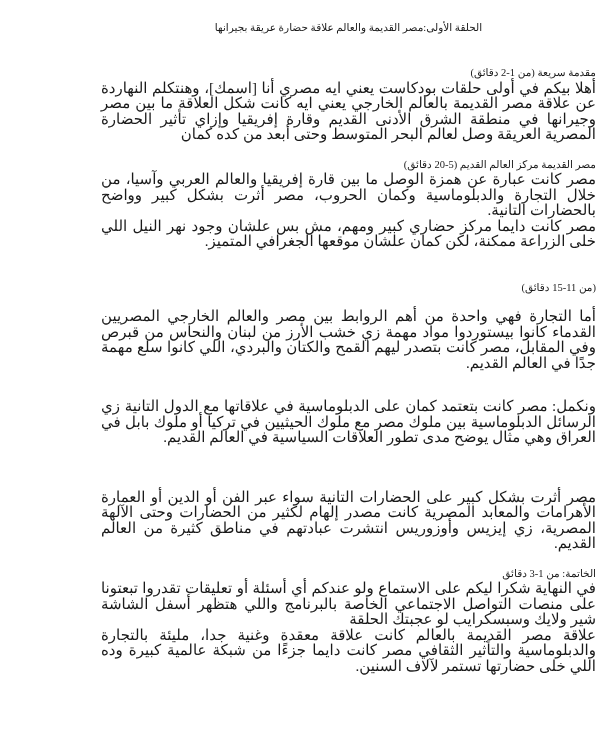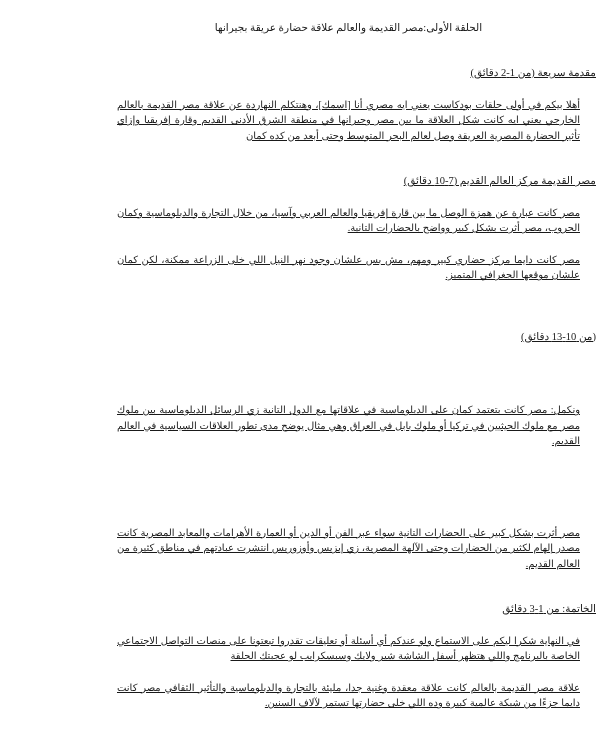--- a/index.html
+++ b/index.html
@@ -27,34 +27,34 @@
     font-size: 10.5px;
     line-height: 15px;
     text-align: center;
     margin: 0 0 0 0;
     padding-top: 4px;
     color: #1a1a1a;
     letter-spacing: 0;
   }
   .spacer-lg { height: 30px; }
   .spacer-md { height: 14px; }
-  .section { margin: 0; text-decoration: underline; }
+  .section { margin: 0; }
   .heading {
     font-size: 10.5px;
     line-height: 15.5px;
     text-align: right;
     margin: 0;
     color: #1a1a1a;
   }
   .para {
-    font-size: 10px;
+    font-size: 15px;
     line-height: 15.5px;
     text-align: justify;
     text-align-last: right;
-    margin: 16px;
+    margin: 0;
     color: #1a1a1a;
     word-spacing: 0.2px;
   }
 </style>
 </head>
 <body>
 
 <div class="page">
 
   <div class="doc-title">الحلقة الأولى:مصر القديمة والعالم علاقة حضارة عريقة بجيرانها</div>
@@ -62,32 +62,33 @@
   <div class="spacer-lg"></div>
 
   <div class="section">
     <div class="heading">مقدمة سريعة (من 1-2 دقائق)</div>
     <div class="para">أهلا بيكم في أولى حلقات بودكاست يعني ايه مصري أنا [اسمك]، وهنتكلم النهاردة عن علاقة مصر القديمة بالعالم الخارجي يعني ايه كانت شكل العلاقة ما بين مصر وجيرانها في منطقة الشرق الأدنى القديم وقارة إفريقيا وإزاي تأثير الحضارة المصرية العريقة وصل لعالم البحر المتوسط وحتى أبعد من كده كمان</div>
   </div>
 
   <div class="spacer-md"></div>
 
   <div class="section">
-    <div class="heading">مصر القديمة مركز العالم القديم (7-10 دقائق)</div>
+    <div class="heading">مصر القديمة مركز العالم القديم (5-20 دقائق)</div>
     <div class="para">مصر كانت عبارة عن همزة الوصل ما بين قارة إفريقيا والعالم العربي وآسيا، من خلال التجارة والدبلوماسية وكمان الحروب، مصر أثرت بشكل كبير وواضح بالحضارات التانية.</div>
     <div class="para">مصر كانت دايما مركز حضاري كبير ومهم، مش بس علشان وجود نهر النيل اللي خلى الزراعة ممكنة، لكن كمان علشان موقعها الجغرافي المتميز.</div>
   </div>
 
   <div class="spacer-lg"></div>
 
   <div class="section">
-    <div class="heading">(من 10-13 دقائق)</div>
+    <div class="heading">(من 11-15 دقائق)</div>
 
     <div class="spacer-md"></div>
 
+    <div class="para">أما التجارة فهي واحدة من أهم الروابط بين مصر والعالم الخارجي المصريين القدماء كانوا بيستوردوا مواد مهمة زي خشب الأرز من لبنان والنحاس من قبرص وفي المقابل، مصر كانت بتصدر ليهم القمح والكتان والبردي، اللي كانوا سلع مهمة جدًا في العالم القديم.</div>
 
     <div class="spacer-md"></div>
 
 
     <div class="spacer-md"></div>
 
     <div class="para">ونكمل: مصر كانت بتعتمد كمان على الدبلوماسية في علاقاتها مع الدول التانية زي الرسائل الدبلوماسية بين ملوك مصر مع ملوك الحيثيين في تركيا أو ملوك بابل في العراق وهي مثال يوضح مدى تطور العلاقات السياسية في العالم القديم.</div>
 
     <div class="spacer-md"></div>
 

